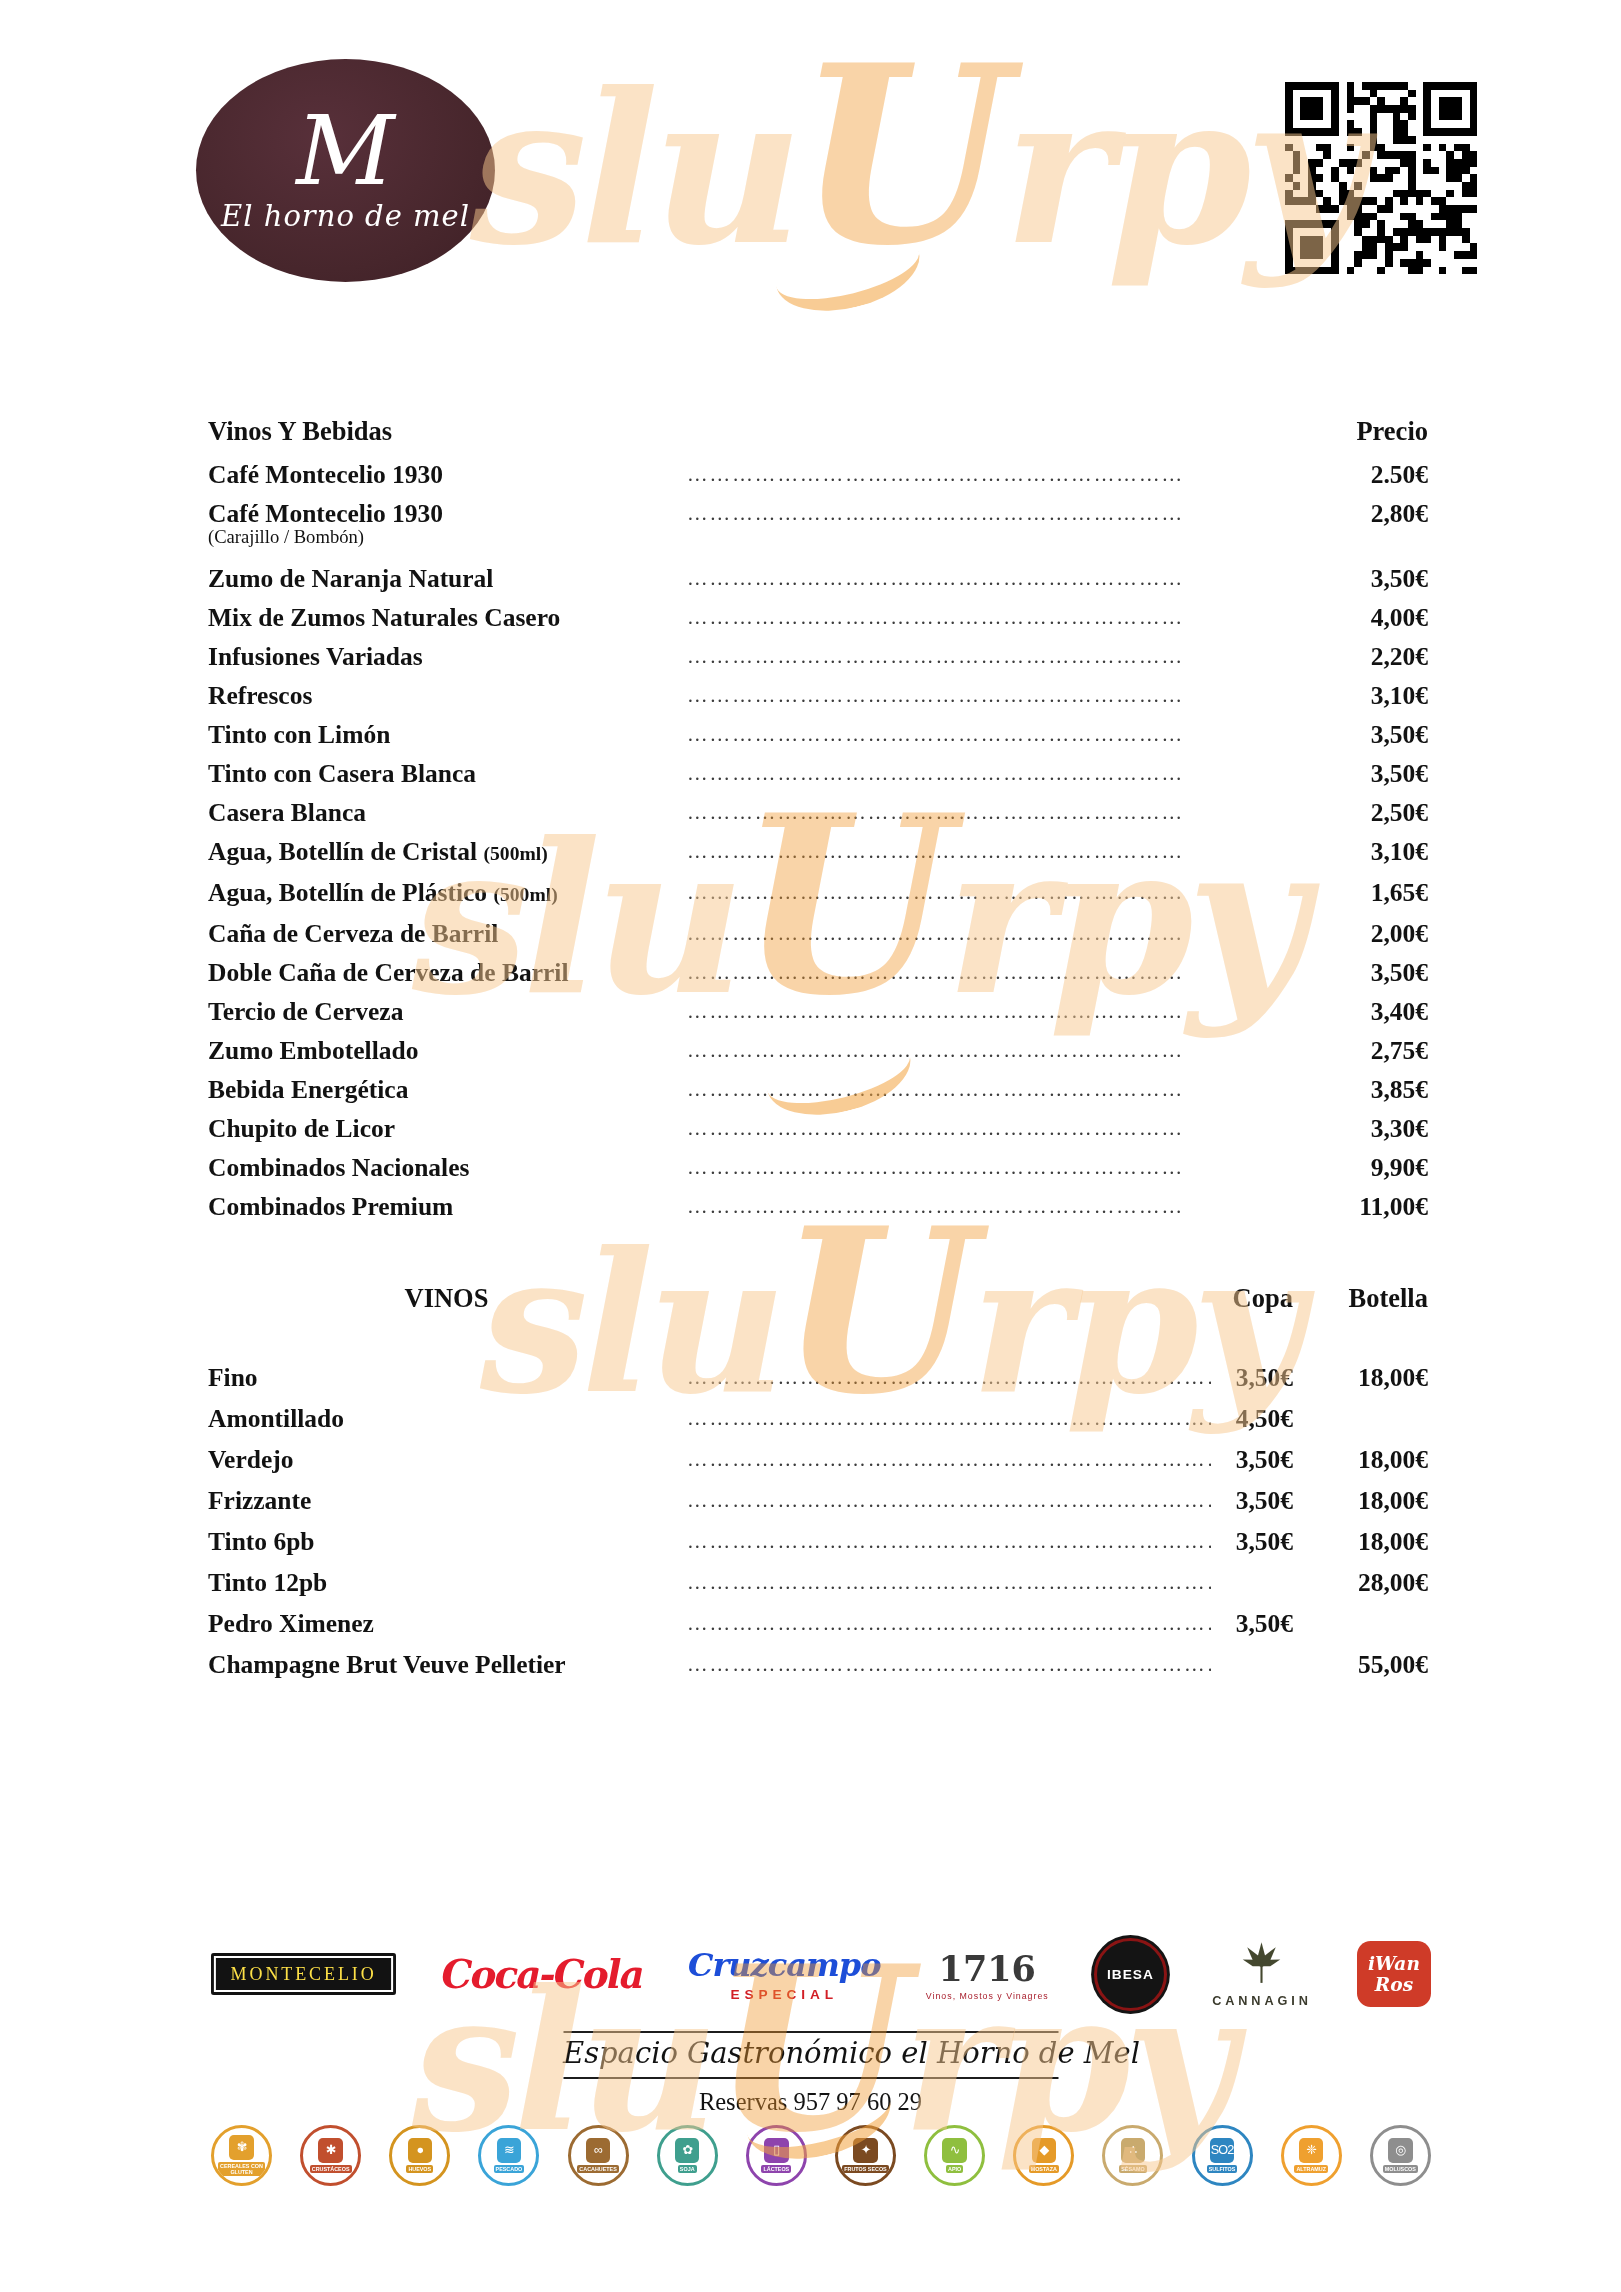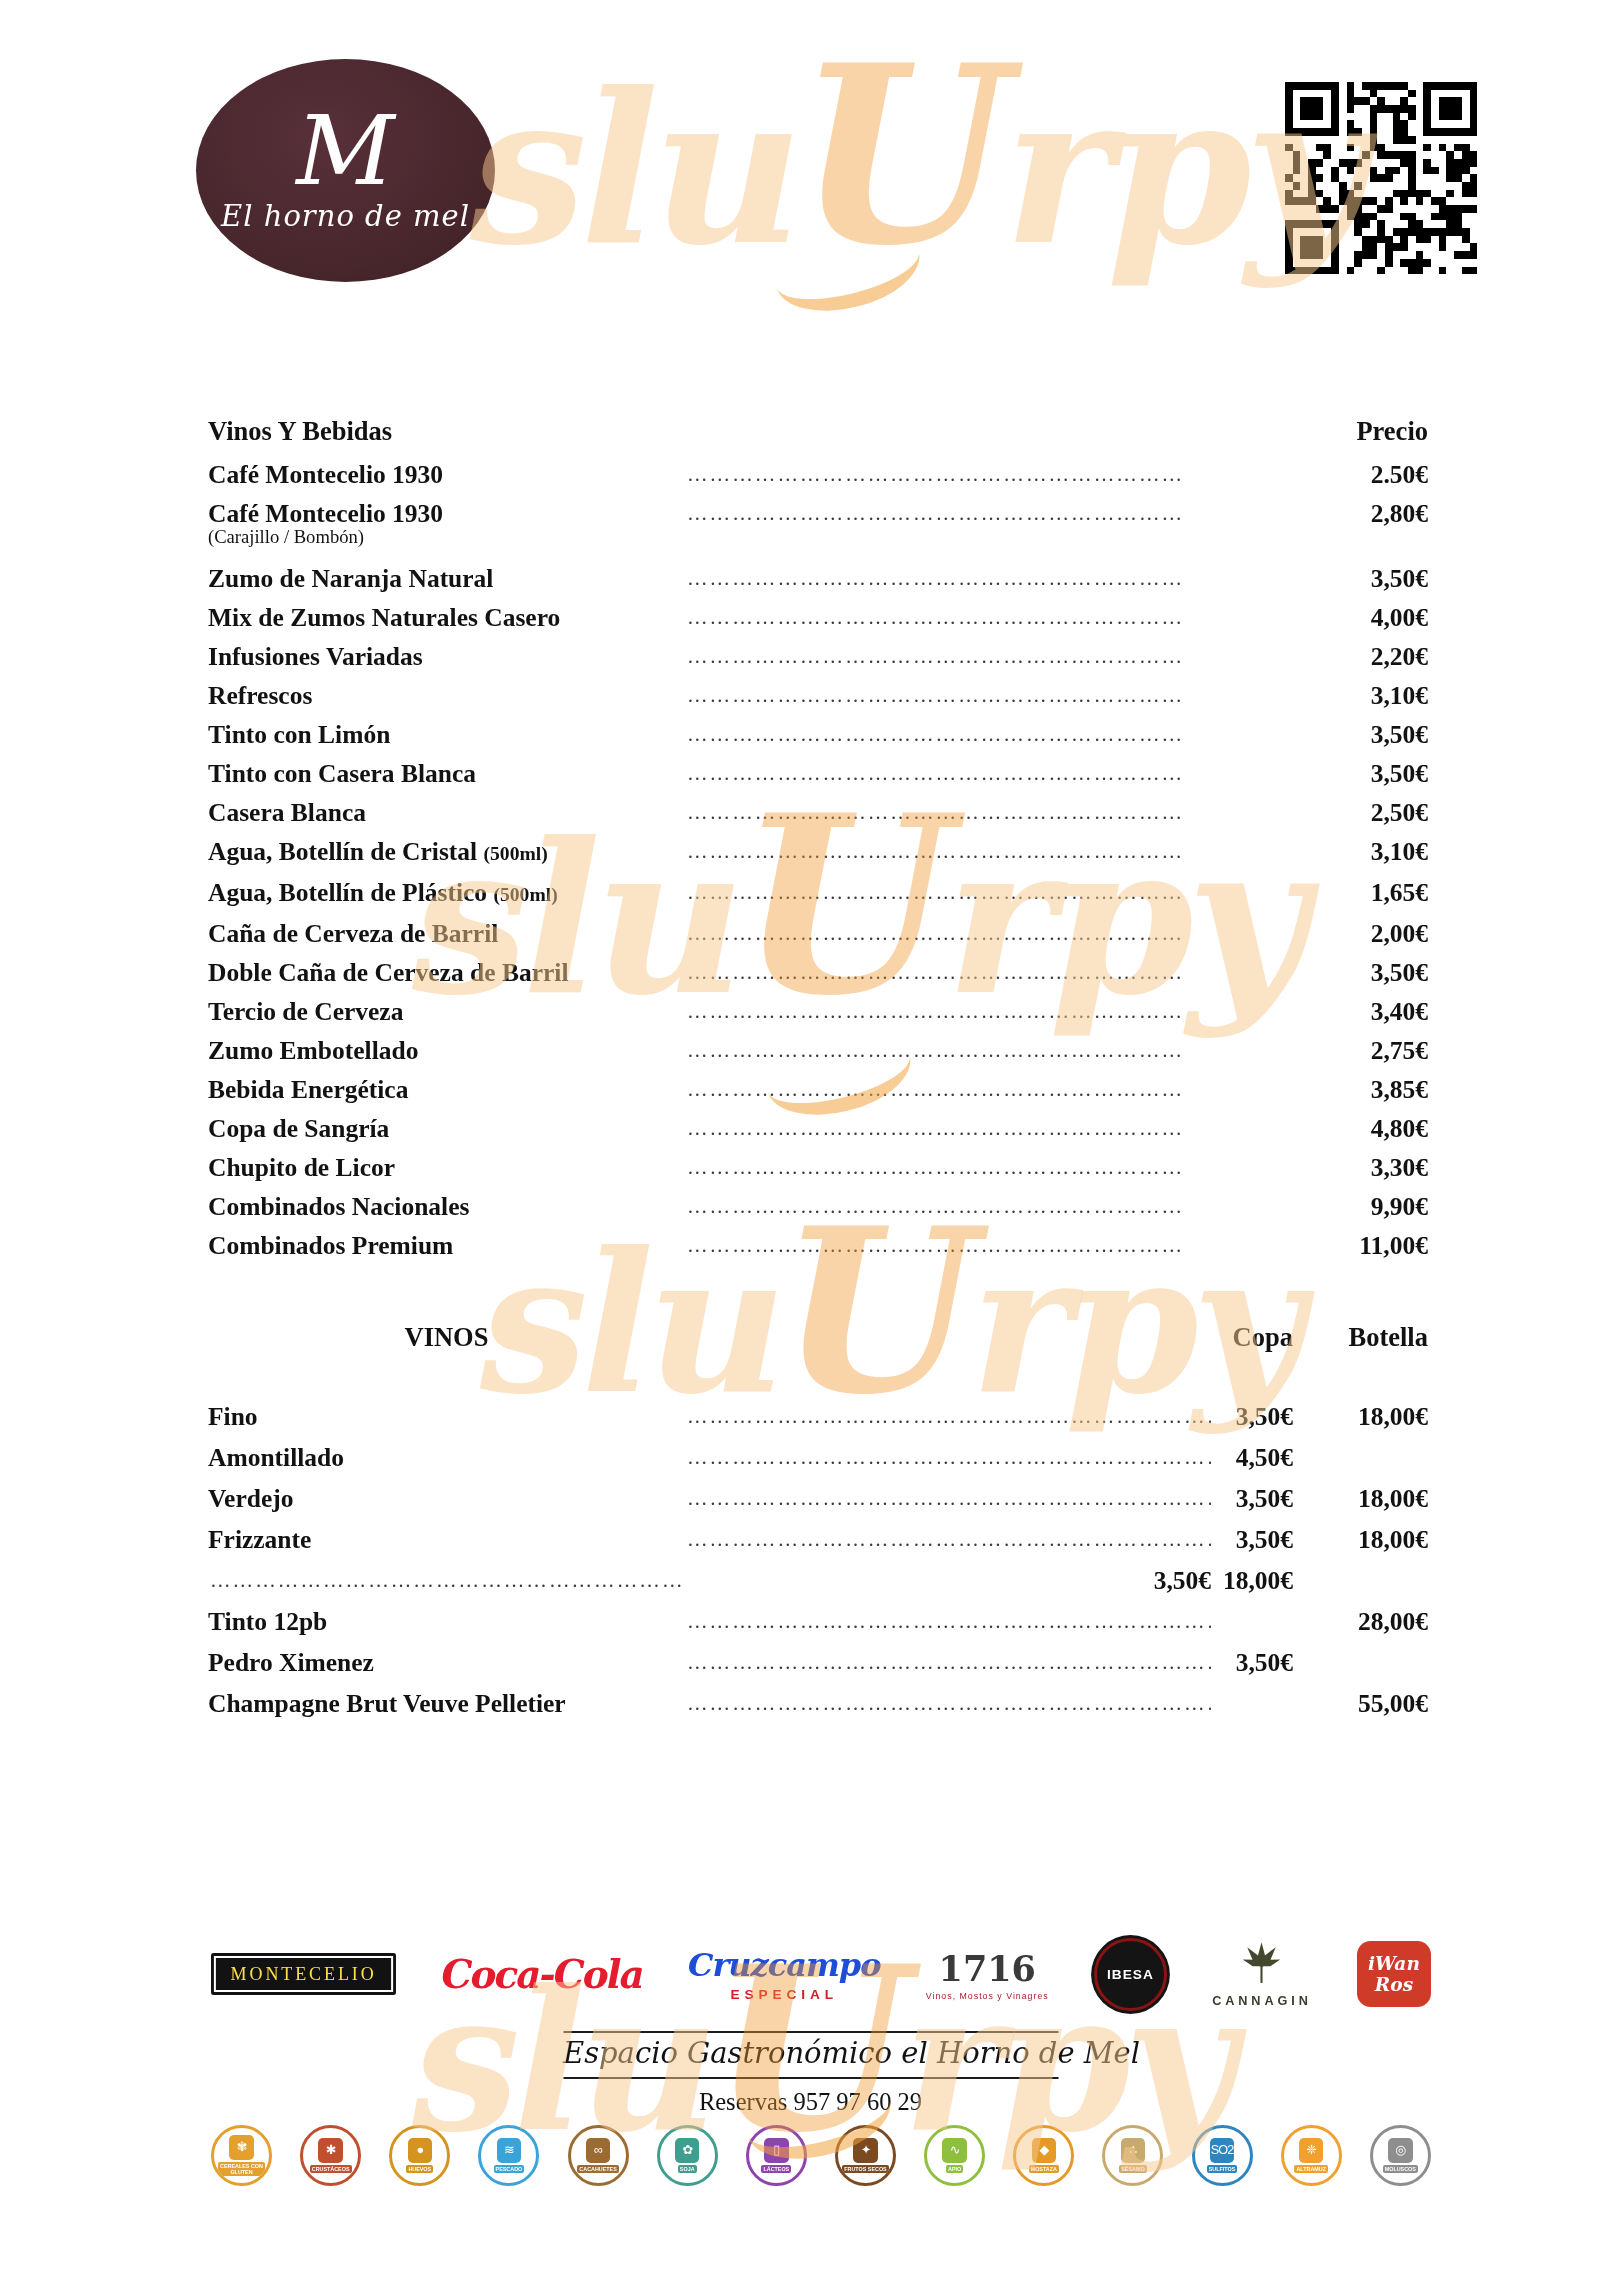--- a/index.html
+++ b/index.html
@@ -572,29 +572,20 @@
       <div class="row">
         <div class="nm-cell">
           <span class="nm">Bebida Energética</span>
           
           
         </div>
         <div class="leader"></div>
         <div class="price">3,85€</div>
       </div>
 
-      <div class="row">
-        <div class="nm-cell">
-          <span class="nm">Copa de Sangría</span>
-          
-          
-        </div>
-        <div class="leader"></div>
-        <div class="price">4,80€</div>
-      </div>
 
       <div class="row">
         <div class="nm-cell">
           <span class="nm">Chupito de Licor</span>
           
           
         </div>
         <div class="leader"></div>
         <div class="price">3,30€</div>
       </div>
@@ -659,20 +650,23 @@
       <div class="row wrow">
         <div class="nm-cell">
           <span class="nm">Frizzante</span>
         </div>
         <div class="leader"></div>
         <div class="copa">3,50€</div>
         <div class="botella">18,00€</div>
       </div>
 
       <div class="row wrow">
+        <div class="nm-cell">
+          <span class="nm">Tinto 6pb</span>
+        </div>
         <div class="leader"></div>
         <div class="copa">3,50€</div>
         <div class="botella">18,00€</div>
       </div>
 
       <div class="row wrow">
         <div class="nm-cell">
           <span class="nm">Tinto 12pb</span>
         </div>
         <div class="leader"></div>

